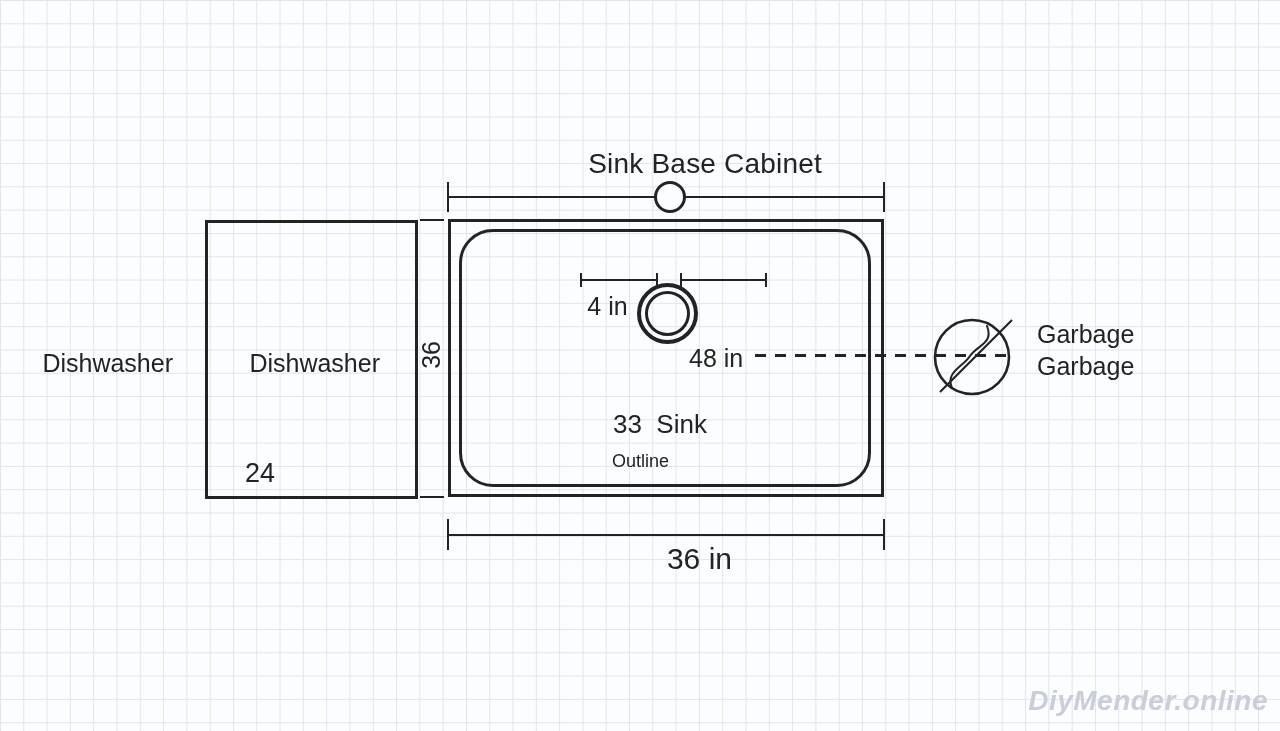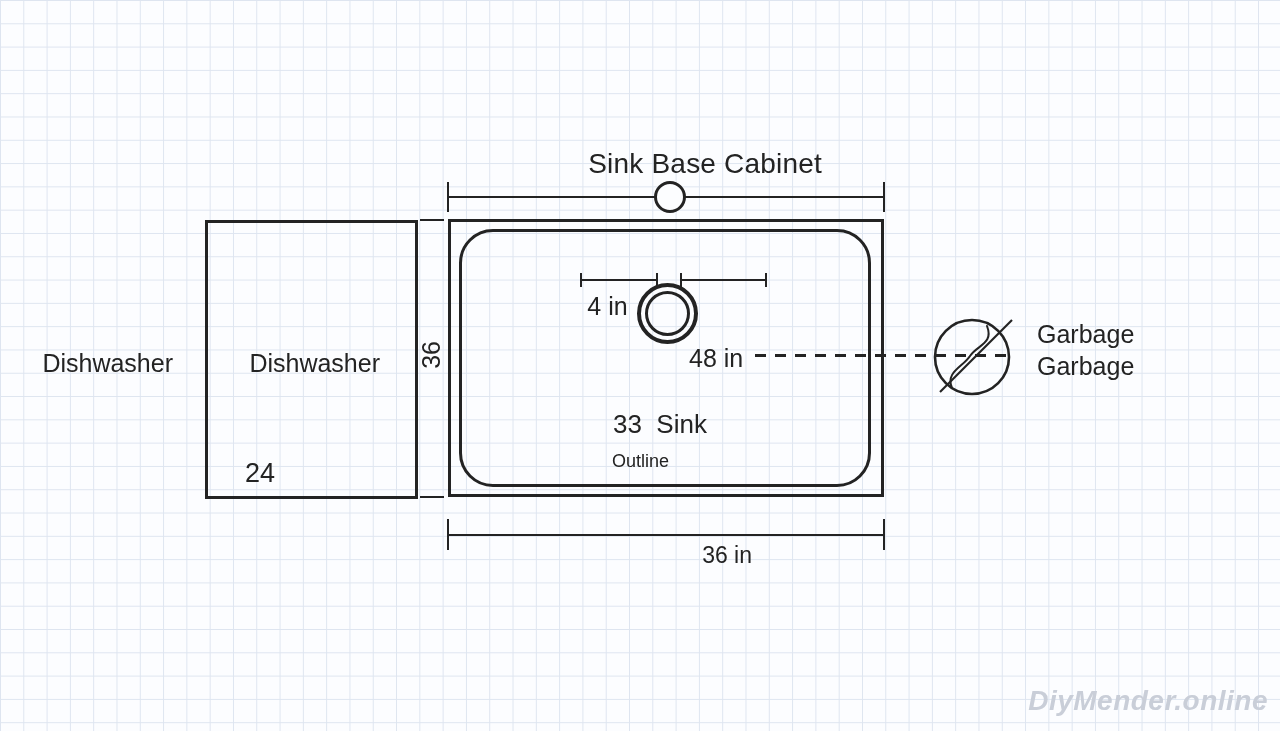--- a/index.html
+++ b/index.html
@@ -85,17 +85,17 @@
   <div class="lbl body-lbl center" style="left:235px;top:349px;width:145px;">Dishwasher</div>
   <div class="lbl" style="left:237px;top:458px;font-size:27px;margin-left:8px;">24</div>
 
   <div class="ln" style="left:420px;top:219px;width:24px;height:2px;"></div>
   <div class="ln" style="left:420px;top:496px;width:24px;height:2px;"></div>
   <div class="lbl dim rot center" style="left:406px;top:341px;width:50px;height:50px;line-height:50px;">36</div>
 
   <div class="ln" style="left:448px;top:534px;width:436px;height:2px;"></div>
   <div class="ln" style="left:447px;top:519px;width:2px;height:31px;"></div>
   <div class="ln" style="left:883px;top:519px;width:2px;height:31px;"></div>
-  <div class="lbl center" style="left:620px;top:542px;width:132px;font-size:23px;">36 in</div>
+  <div class="lbl center" style="left:600px;top:542px;width:132px;font-size:30px;">36 in</div>
 
   <div class="watermark" style="right:12px;top:685px;font-style:italic;">DiyMender.online</div>
 
 </div>
 
 </body></html>

